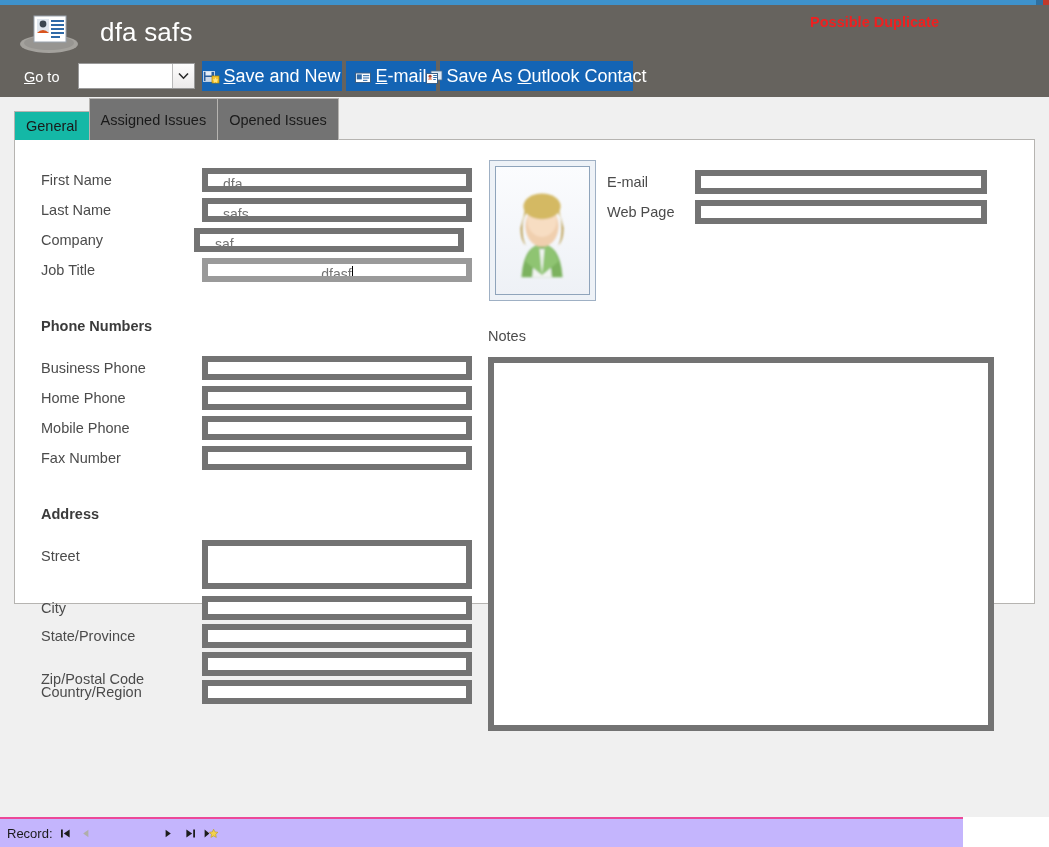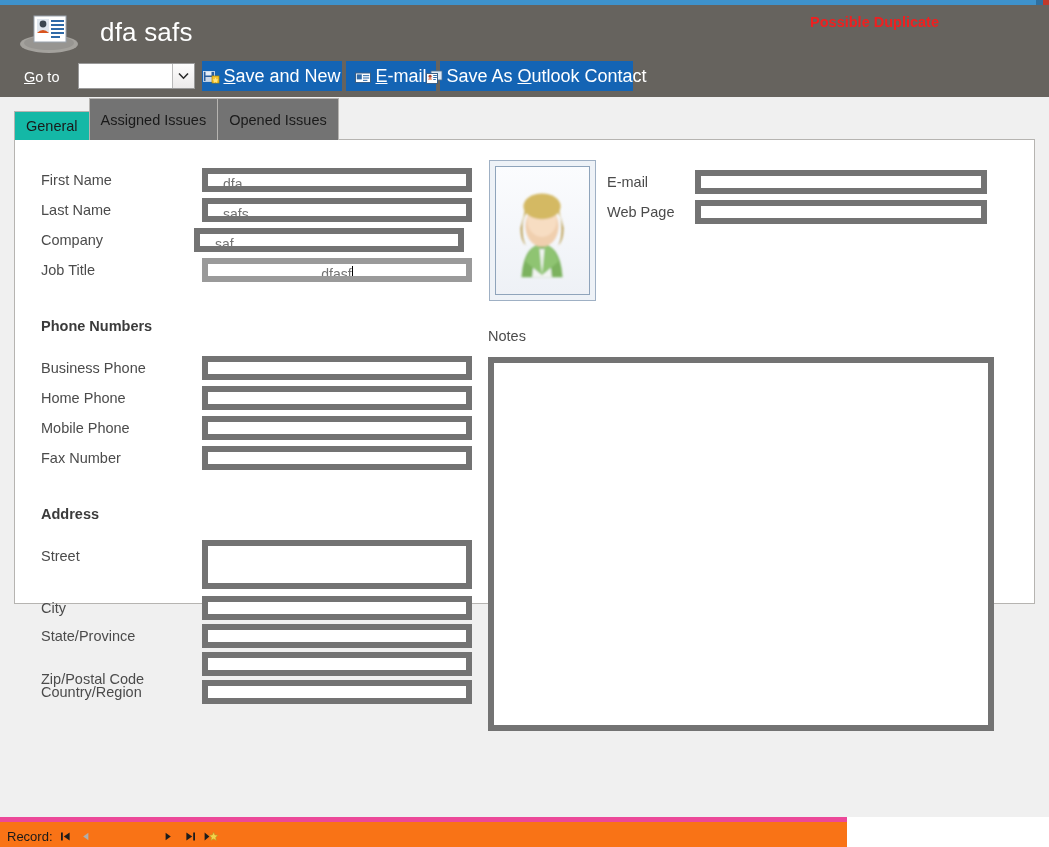--- a/index.html
+++ b/index.html
@@ -220,23 +220,23 @@
     border: 1px solid #8fa4bb;
     background: #f4f7fb;
     overflow: hidden;
     position: relative;
   }
   .photo-inner svg { display: block; width: 100%; height: 100%; }
 
   
   .statusbar {
     position: absolute; top: 817px; left: 0;
-    width: 847px; height: 30px;
-    background: #f97316;
-    border-top: 5px solid #ec4899;
+    width: 963px; height: 30px;
+    background: #c4b5fd;
+    border-top: 2px solid #ec4899;
   }
   .sb-label {
     position: absolute; left: 7px; top: 7px;
     font-size: 13px; color: #1a1a1a;
     white-space: nowrap;
   }
   .navbtn {
     position: absolute; top: 4px;
     width: 20px; height: 21px;
     display: flex; align-items: center; justify-content: center;

